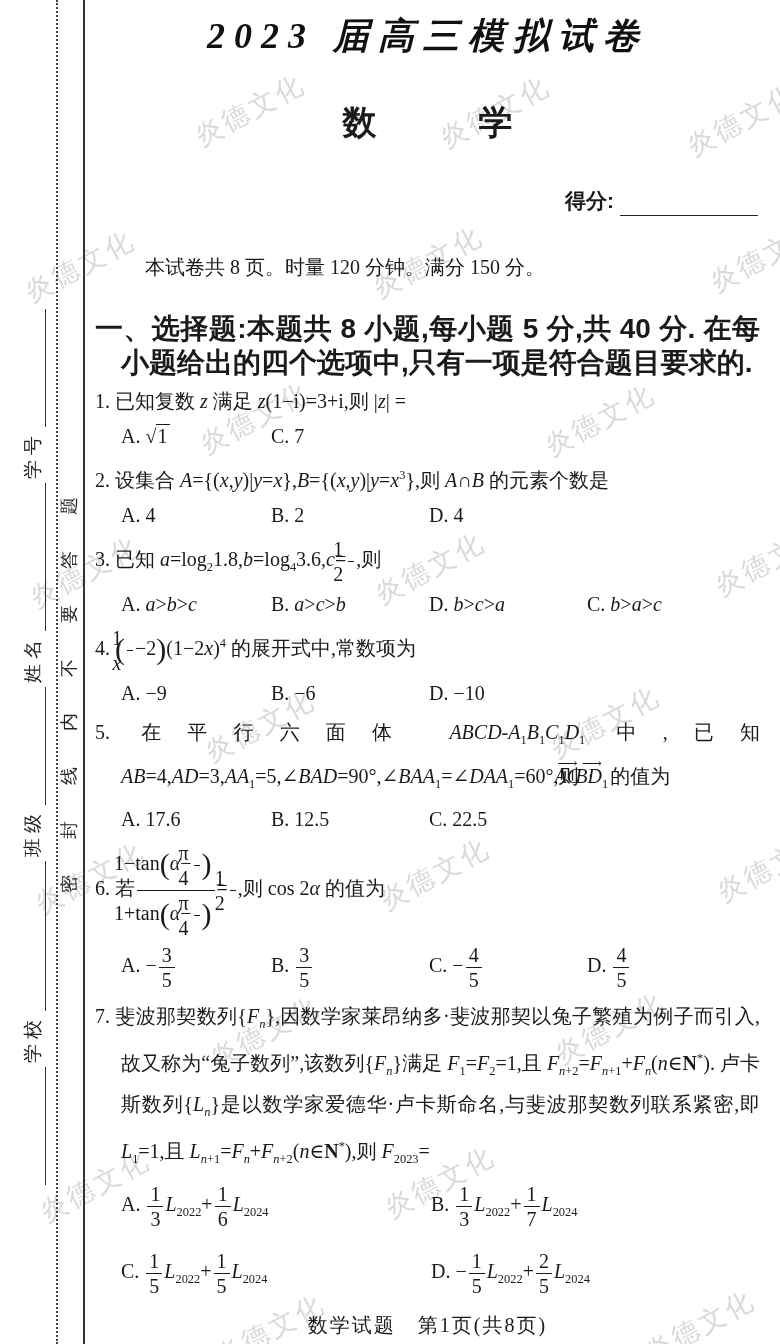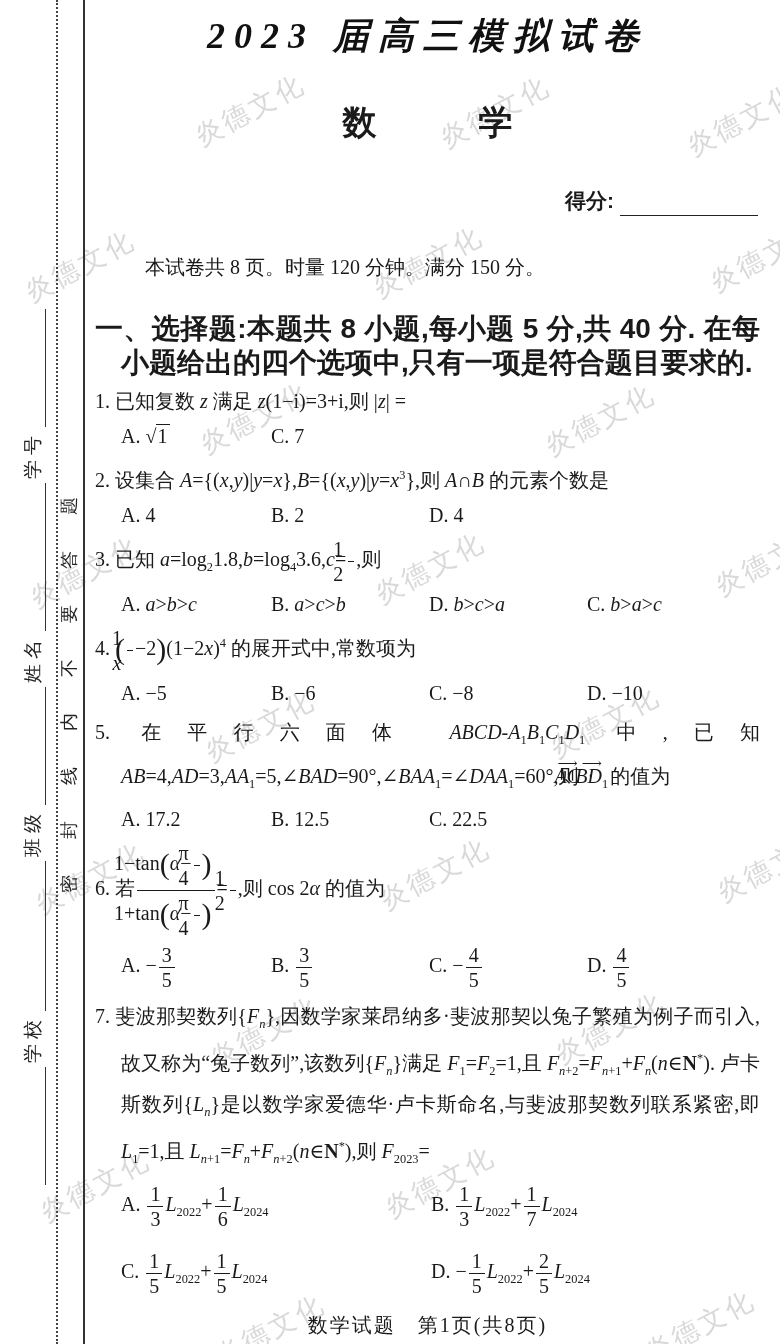--- a/index.html
+++ b/index.html
@@ -145,29 +145,28 @@
       <span class="opt">B. <i>a</i>&gt;<i>c</i>&gt;<i>b</i></span>
       <span class="opt">D. <i>b</i>&gt;<i>c</i>&gt;<i>a</i></span>
       <span class="opt">C. <i>b</i>&gt;<i>a</i>&gt;<i>c</i></span>
     </div>
 
     <div class="stem">4. <span class="bp">(</span><span class="frac">
           <span class="fn">1</span>
           <span class="fd"><i>x</i></span>
         </span>−2<span class="bp">)</span>(1−2<i>x</i>)<sup>4</sup> 的展开式中,常数项为</div>
     <div class="opts">
-      <span class="opt">A. −5</span>
+      <span class="opt">A. −9</span>
       <span class="opt">B. −6</span>
-      <span class="opt">C. −8</span>
       <span class="opt">D. −10</span>
     </div>
 
     <div class="stem">5. 在平行六面体 <i>ABCD</i>-<i>A</i><sub>1</sub><i>B</i><sub>1</sub><i>C</i><sub>1</sub><i>D</i><sub>1</sub> 中,已知 <i>AB</i>=4,<i>AD</i>=3,<i>AA</i><sub>1</sub>=5,∠<i>BAD</i>=90°,∠<i>BAA</i><sub>1</sub>=∠<i>DAA</i><sub>1</sub>=60°,则<span class="vec"><i>AC</i></span> · <span class="vec"><i>BD</i><sub>1</sub></span>的值为</div>
     <div class="opts">
-      <span class="opt">A. 17.2</span>
+      <span class="opt">A. 17.6</span>
       <span class="opt">B. 12.5</span>
       <span class="opt">C. 22.5</span>
     </div>
 
     <div class="stem">6. 若<span class="frac">
           <span class="fn">1−tan<span class="bp">(</span><i>α</i>−<span class="frac">
               <span class="fn">π</span>
               <span class="fd">4</span>
             </span><span class="bp">)</span></span>
           <span class="fd">1+tan<span class="bp">(</span><i>α</i>−<span class="frac">

